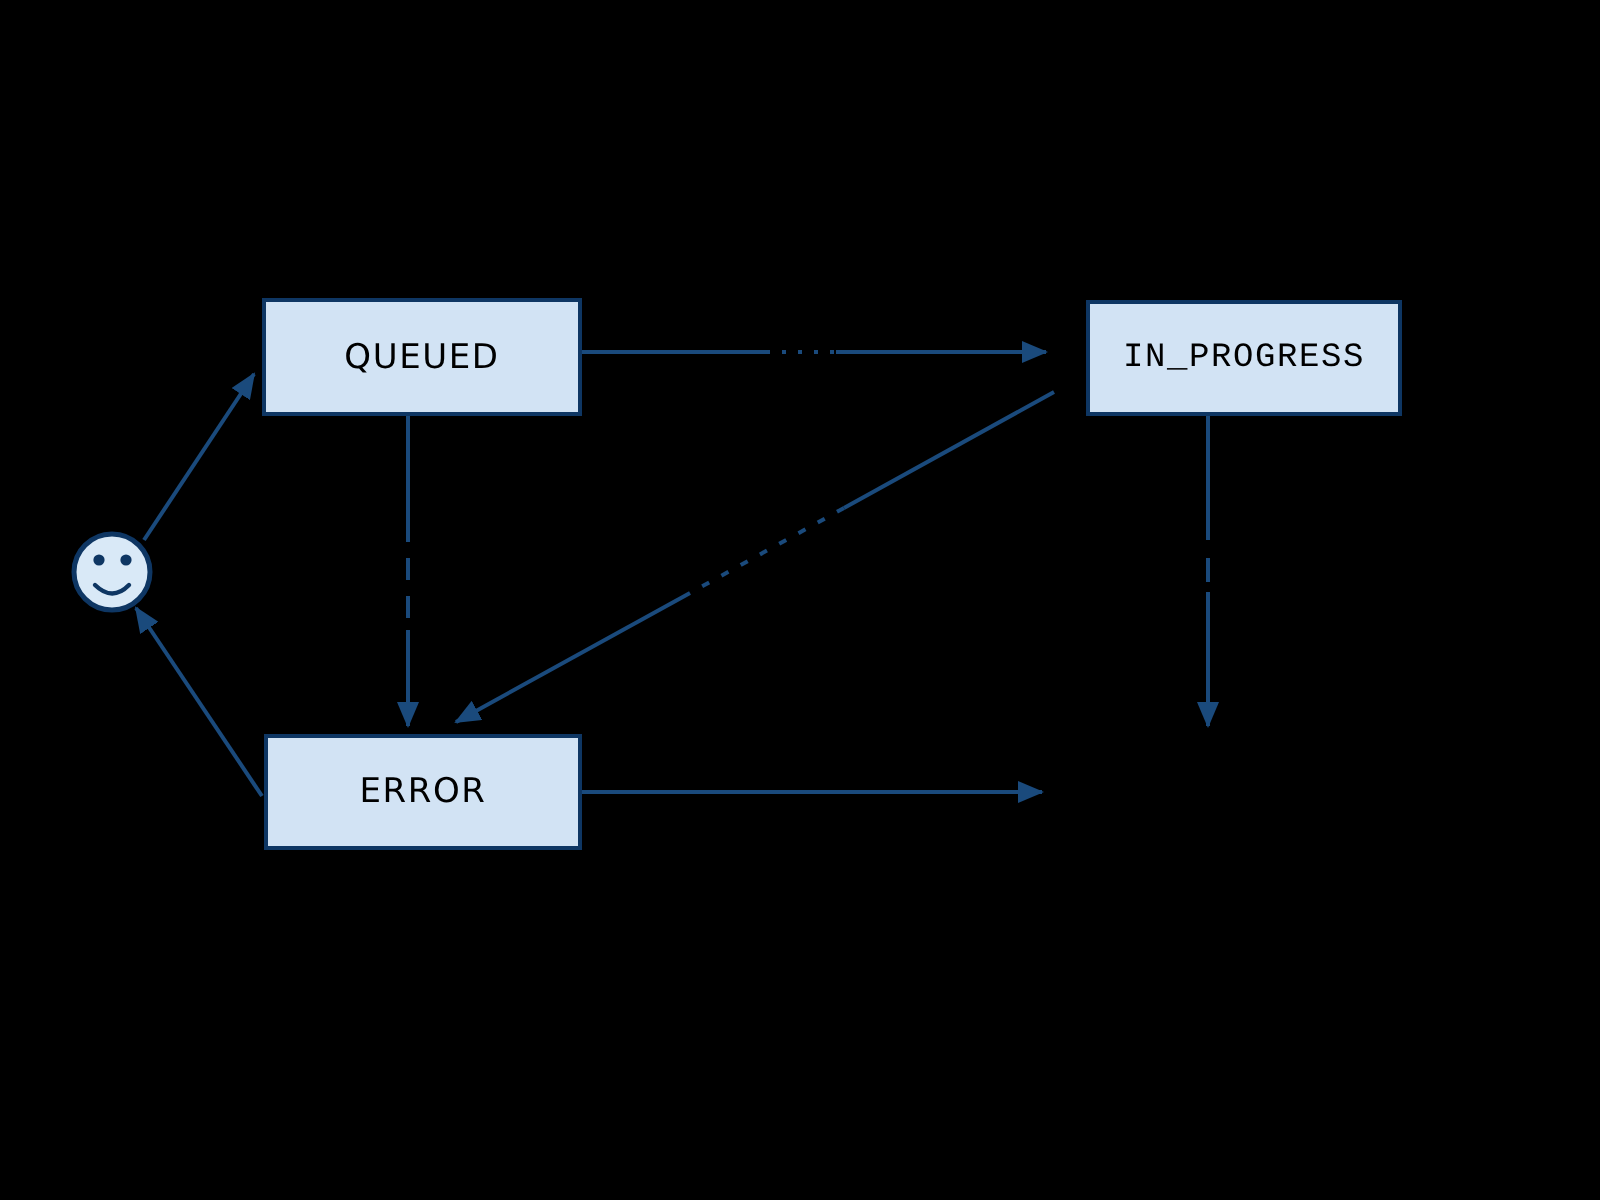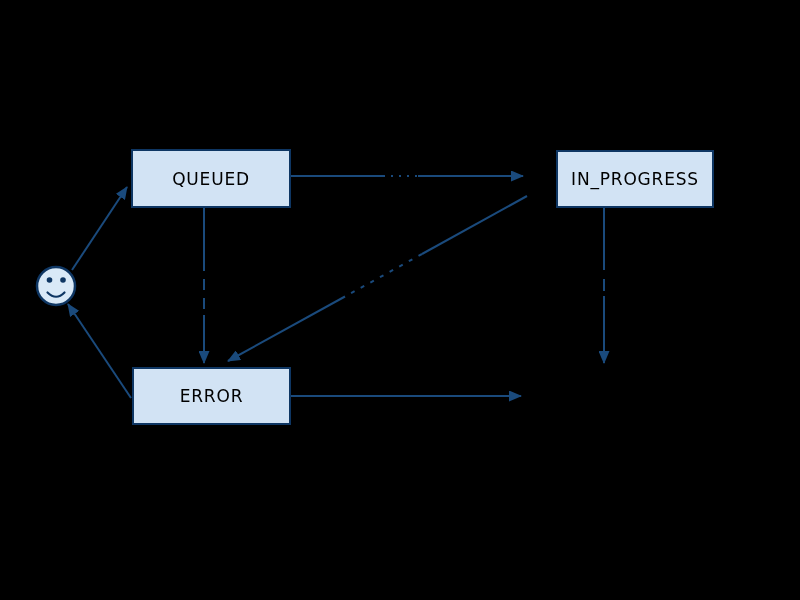--- a/index.html
+++ b/index.html
@@ -14,21 +14,21 @@
   .state-node{
     position:absolute;
     background:#d2e3f4;
     border:2px solid #0e3663;
     color:#000000;
     display:flex;align-items:center;justify-content:center;
     font-size:17px;letter-spacing:0.8px;
     box-sizing:border-box;
   }
   .node-queued      {left:131px;top:149px;width:160px;height:59px;}
-  .node-in-progress {left:556px;top:150px;width:158px;height:58px;}
+  .node-in-progress {left:543px;top:150px;width:158px;height:58px;font-family:Liberation Mono, monospace;}
   .node-error       {left:132px;top:367px;width:159px;height:58px;text-align:center;}
   .node-done        {left:526px;top:367px;width:159px;height:57px;}
   .edge{stroke:#1a4a7c;stroke-width:2;fill:none;}
   .edge-occluded{stroke:#1a4a7c;stroke-width:2;fill:none;}
 </style>
 </head>
 <body>
 
 <div class="canvas">
 

